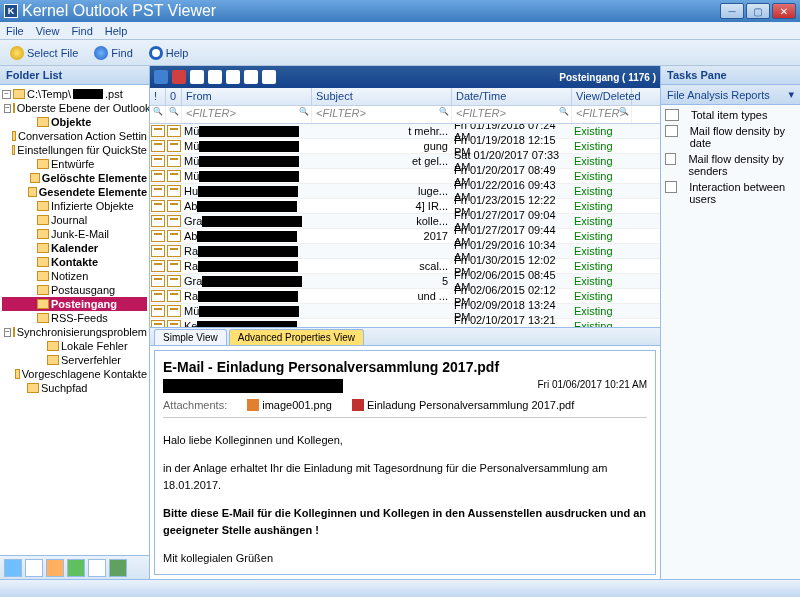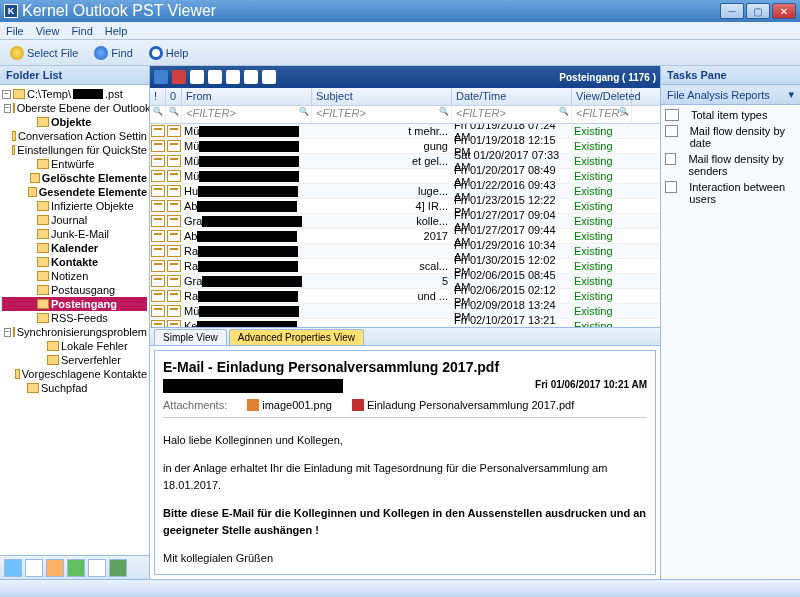--- a/index.html
+++ b/index.html
@@ -51,21 +51,21 @@
 .grow .redact{display:inline-block;background:#000;height:11px;vertical-align:middle;}
 .grow .rsub{width:140px;overflow:hidden;white-space:nowrap;text-align:right;padding-right:4px;}
 .grow .rdate{width:120px;padding-left:2px;}
 .grow .rstat{width:60px;color:#008000;padding-left:2px;}
 .tabs{height:18px;background:linear-gradient(#eaf2fb,#d6e5f3);display:flex;align-items:flex-end;padding:0 4px;gap:2px;border-bottom:1px solid #99bbe8;}
 .tab{padding:2px 8px;border:1px solid #99bbe8;border-bottom:none;background:#f0f5fb;border-radius:3px 3px 0 0;font-size:10px;cursor:pointer;}
 .tab.active{background:#ffe070;}
 .preview{flex:1;overflow:auto;padding:8px;border:1px solid #99bbe8;margin:4px;background:#fff;}
 .pvhdr{border-bottom:1px solid #ccc;padding-bottom:6px;margin-bottom:8px;}
 .pvtitle{font-weight:bold;font-size:14px;margin-bottom:4px;}
-.pvmeta{display:flex;justify-content:space-between;align-items:flex-start;font-weight:bold;}
+.pvmeta{display:flex;justify-content:space-between;align-items:flex-start;}
 .pvfrom .redact{background:#000;width:180px;height:14px;display:block;}
 .pvdate{font-size:10px;}
 .pvattach{margin-top:6px;display:flex;gap:20px;align-items:center;font-size:10px;}
 .pvattach .alabel{color:#666;}
 .pvattach .afile{display:flex;align-items:center;gap:3px;}
 .pvattach .aicon{width:12px;height:12px;}
 .pvattach .aicon.img{background:#e08030;}
 .pvattach .aicon.pdf{background:#c03030;}
 .pvbody{padding:6px 0;line-height:1.6;font-size:11px;}
 .pvbody p{margin-bottom:10px;}

